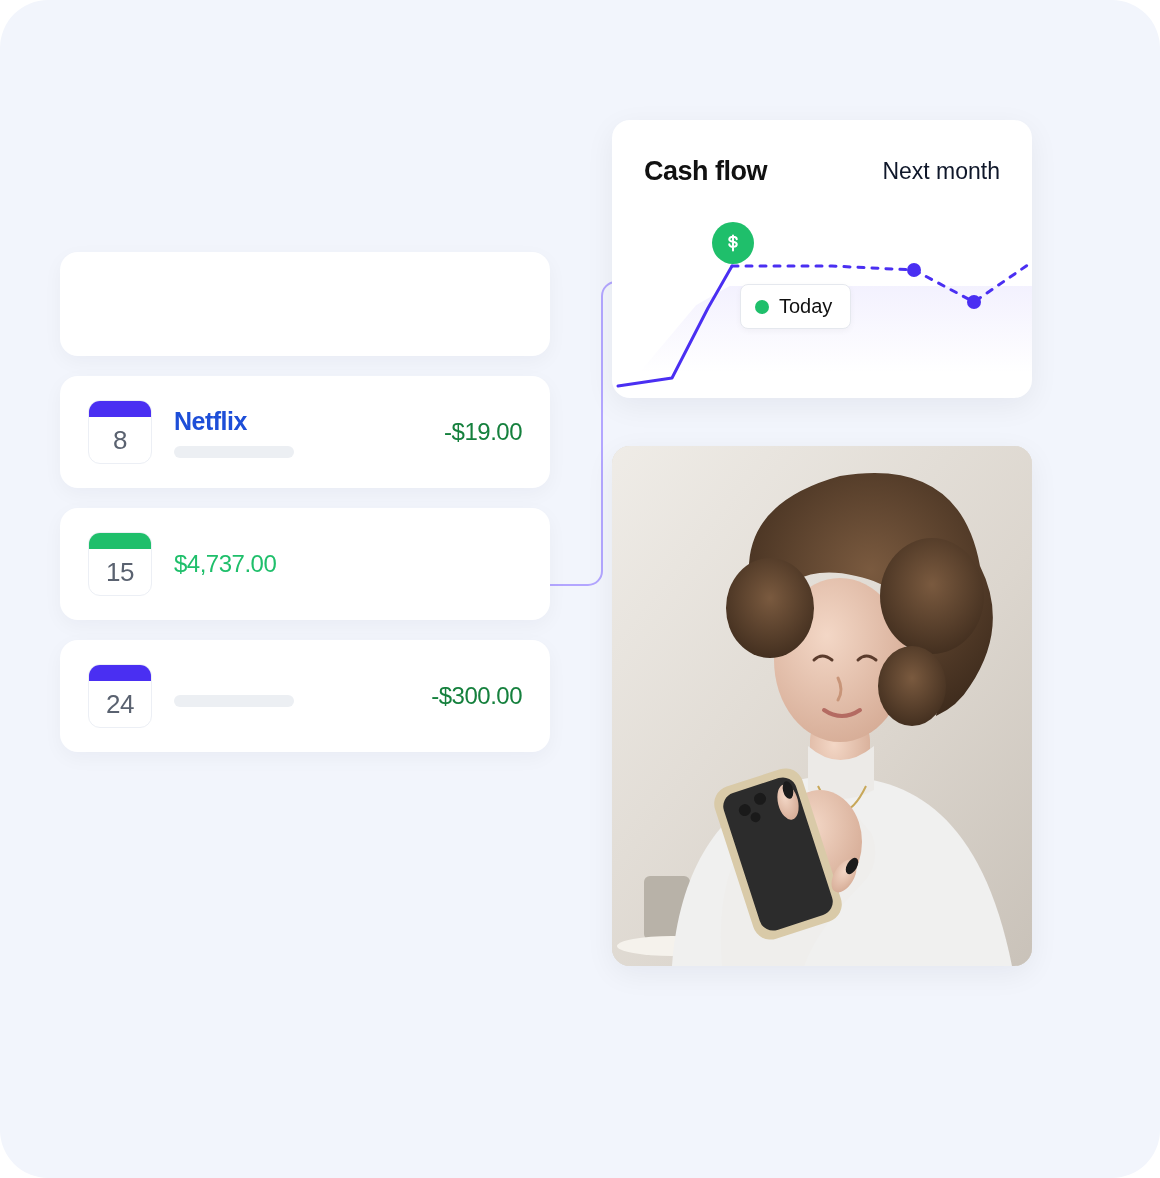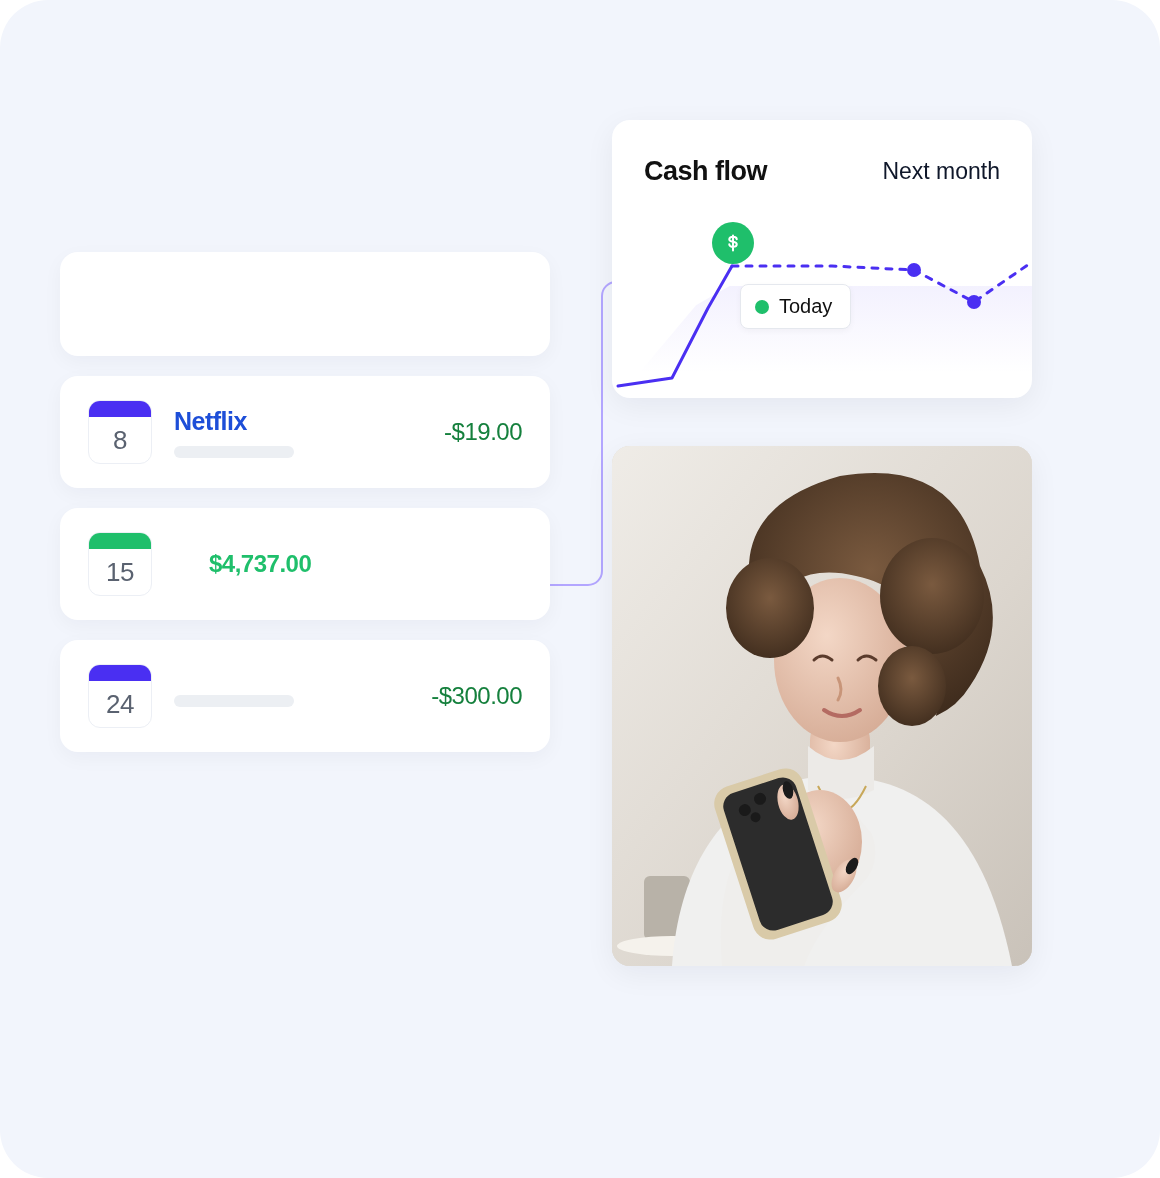--- a/index.html
+++ b/index.html
@@ -73,21 +73,21 @@
     height: 12px;
     background: #eceff3;
     border-radius: 6px;
   }
   .tx-amount {
     font-size: 24px;
     font-weight: 500;
     letter-spacing: -0.5px;
   }
   .tx-amount.neg { color: #15803d; }
-  .tx-amount.pos { color: #1fbf6b; font-weight: 700; margin-left: 35px; }
+  .tx-amount.pos { color: #1fbf6b; font-weight: 400; }
 
   
   .cash-card {
     position: absolute;
     left: 612px;
     top: 120px;
     width: 420px;
     height: 278px;
     background: #fff;
     border-radius: 18px;

